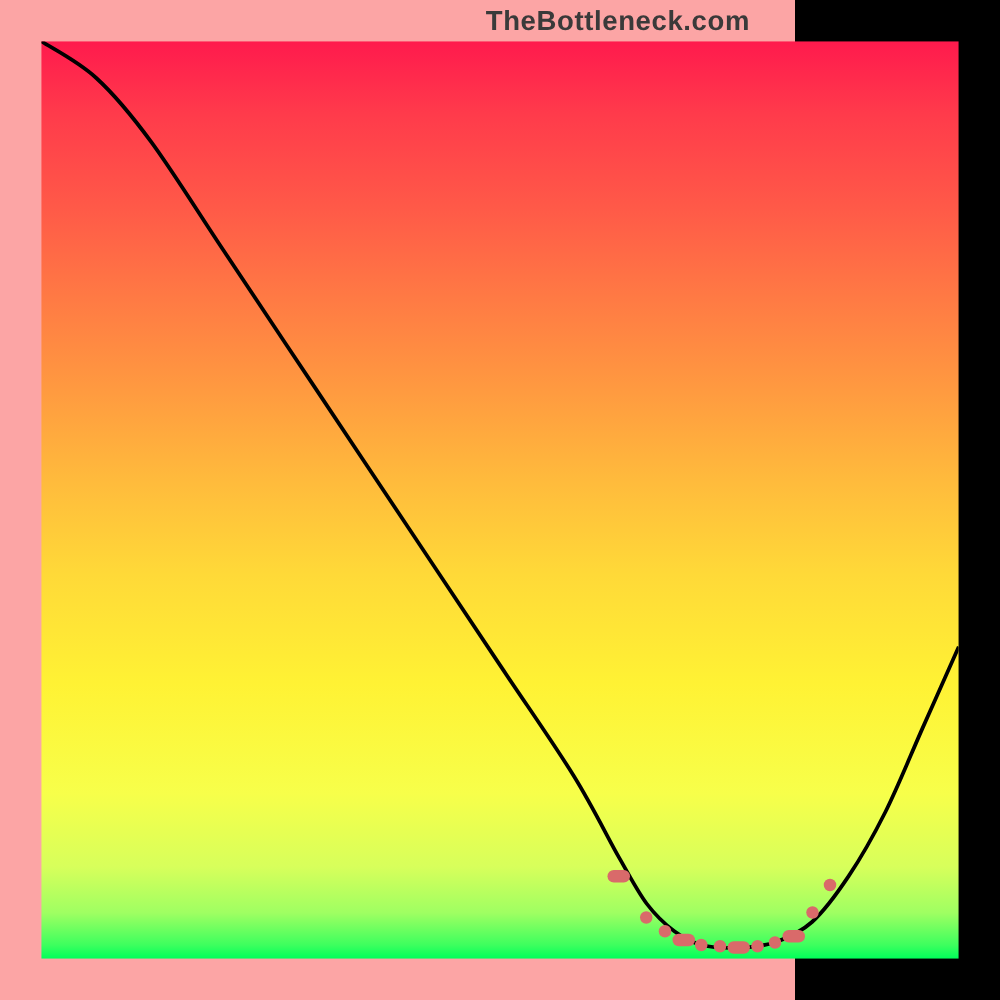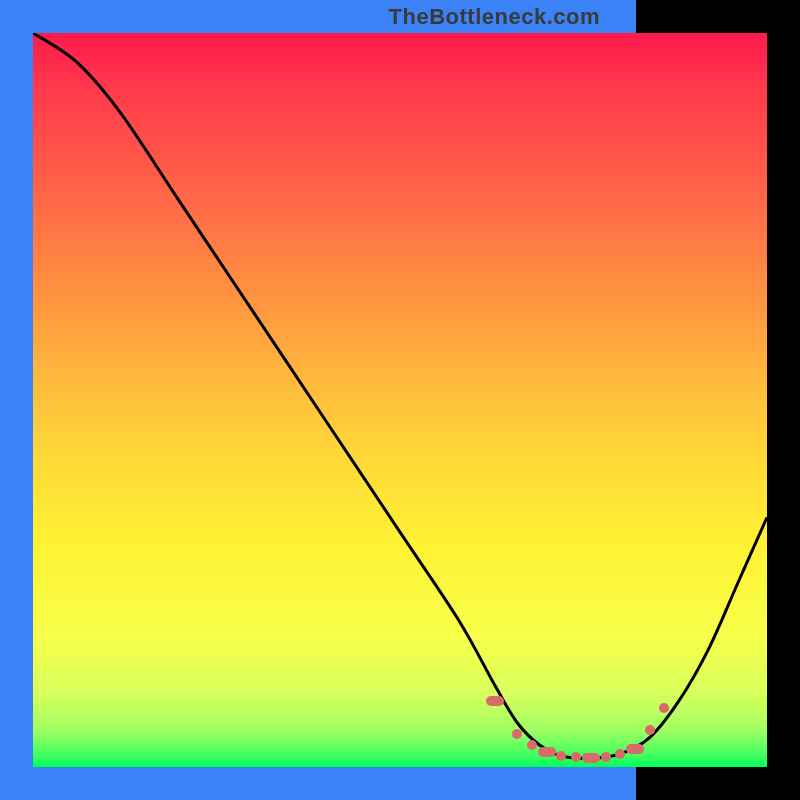--- a/index.html
+++ b/index.html
@@ -8,21 +8,21 @@
     background: #000;
     width: 800px;
     height: 800px;
     overflow: hidden;
     font-family: Arial, Helvetica, sans-serif;
   }
   .frame {
     position: relative;
     width: 636px;
     height: 800px;
-    background: #3b82f6;
+    background: #fca5a5;
   }
   .plot-area {
     position: absolute;
     left: 33px;
     top: 33px;
     width: 734px;
     height: 734px;
     overflow: hidden;
   }
   .gradient {

